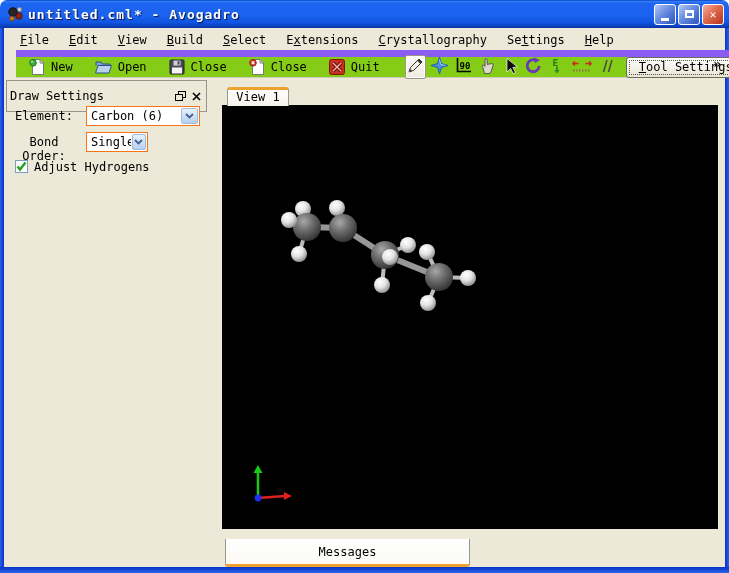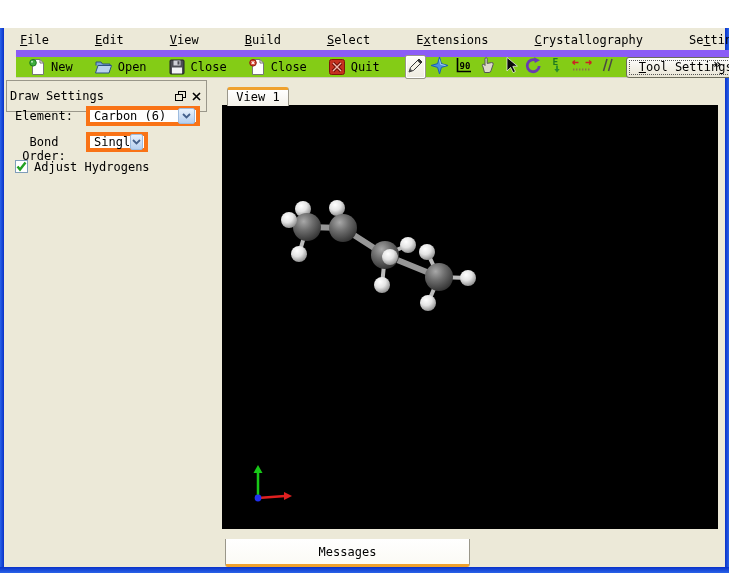--- a/index.html
+++ b/index.html
@@ -25,50 +25,50 @@
   .glyph-max { width:9px; height:8px; border:2px solid #fff; border-top-width:3px; }
 
   
   .frame-left  { position:absolute; left:0;   top:28px; width:4px;  height:539px; background:linear-gradient(90deg,#2a63e8,#0831c9); }
   .frame-right { position:absolute; left:725px;top:28px; width:4px;  height:539px; background:linear-gradient(90deg,#0831c9,#2a63e8); }
   .frame-bottom{ position:absolute; left:0;   top:567px; width:729px; height:6px;  background:linear-gradient(180deg,#0831c9,#2a63e8); }
   .client { position:absolute; left:4px; top:28px; width:721px; height:539px; background:#ece9d8; }
 
   
   .menubar { position:absolute; left:4px; top:29px; width:721px; height:21px;
-    display:flex; align-items:center; padding-left:6px; background:#ece9d8;gap:26px; }
+    display:flex; align-items:center; padding-left:6px; background:#ece9d8; }
   .menu-item { padding:3px 10px; white-space:nowrap; cursor:default; }
   .menu-item u { text-decoration:underline; }
 
   
   .toolbar { position:absolute; left:16px; top:50px; width:721px; height:28px;
     display:flex; align-items:center; background:#84cc16;
     border-top:7px solid #8b5cf6; border-bottom:1px solid #cfccbc; }
   .grip { width:5px; height:20px; margin:0 4px;
     background:repeating-linear-gradient(180deg,#b5b2a2 0 2px,transparent 2px 4px);
     background-size:2px 100%; background-repeat:no-repeat; background-position:center; }
   .tb-btn { display:flex; align-items:center; gap:5px; padding:2px 4px; margin-right:13px; cursor:default; }
   .tb-btn svg { display:block; }
-  .tool-btn { width:25px; height:24px; display:flex; align-items:flex-start; justify-content:center; margin-right:3px; border:1px solid transparent; }
+  .tool-btn { width:25px; height:24px; display:flex; align-items:center; justify-content:center; margin-right:3px; border:1px solid transparent; }
   .tool-btn.active { border:1px solid #9a978a; border-radius:2px;
     background:linear-gradient(180deg,#fdfcf8,#efecdf); box-shadow:inset 0 0 0 1px #fff; }
   .tool-settings-btn { margin-left:8px; padding:2px 12px 3px;
     border:1px solid #6c6c5c; border-radius:3px;
     background:linear-gradient(180deg,#fefefe,#e9e5d4);
     outline:1px dotted #555; outline-offset:-4px; white-space:nowrap; }
   .tool-settings-btn u { text-decoration:underline; }
   .overflow-chevron { position:absolute; right:8px; top:5px; font-weight:bold; font-size:13px; }
 
   
   .dock-header { position:absolute; left:6px; top:80px; width:201px; height:16px;
     border:1px solid #9a978a; display:flex; align-items:center; padding:15px 3px; background:#ece9d8; }
   .dock-title { flex:1 1 auto; font-size:12px; }
   .dock-btn { width:14px; height:12px; display:flex; align-items:center; justify-content:center; margin-left:2px; }
   .label-right { position:absolute; text-align:center; width:76px; left:6px; }
-  .combo { position:absolute; height:20px; background:#fff; border:4px solid #f97316; display:flex; align-items:center; }
+  .combo { position:absolute; height:20px; background:#fff; border:1px solid #f97316; display:flex; align-items:center; }
   .combo-text { flex:1 1 auto; padding:0 4px; white-space:nowrap; overflow:hidden; }
   .combo-arrow { width:17px; height:16px; margin:1px; border:1px solid #9ebcdf; border-radius:2px;
     background:linear-gradient(180deg,#e8f1fc 0%,#cfe0f5 50%,#b6cff0 100%);
     display:flex; align-items:center; justify-content:center; }
   .checkbox { position:absolute; left:15px; top:160px; width:13px; height:13px;
     background:#fff; border:1px solid #7f9db9; display:flex; align-items:center; justify-content:center; }
   .checkbox svg { display:block; }
   .check-label { position:absolute; left:34px; top:160px; white-space:nowrap; }
 
   
@@ -85,20 +85,40 @@
     background:linear-gradient(180deg,#ffffff,#fbfaf5);
     border:1px solid #9a978a; border-top:none;
     border-bottom:3px solid #efa12d; border-radius:0 0 3px 3px;
     display:flex; align-items:center; justify-content:center; font-size:12px; }
 </style>
 </head>
 <body>
 
 <div class="window">
 
+  <div class="titlebar">
+    <svg class="app-icon" viewBox="0 0 17 17">
+      <circle cx="6" cy="6" r="4.2" fill="#262626" stroke="#0c0c0c"></circle>
+      <circle cx="12" cy="10" r="3.2" fill="#8a2318" stroke="#551009"></circle>
+      <circle cx="5" cy="12.5" r="2.4" fill="#c8762a" stroke="#7a4210"></circle>
+      <circle cx="12.5" cy="3.5" r="2" fill="#dcd8cc" stroke="#888"></circle>
+    </svg>
+    <div class="title-text">untitled.cml* - Avogadro</div>
+    <div class="win-controls">
+      <div class="win-btn">
+          <div class="glyph-min"></div>
+        </div>
+      <div class="win-btn">
+          <div class="glyph-max"></div>
+        </div>
+      <div class="win-btn close">
+          <span>✕</span>
+        </div>
+    </div>
+  </div>
 
   <div class="frame-left"></div>
   <div class="frame-right"></div>
   <div class="frame-bottom"></div>
   <div class="client"></div>
 
   <div class="menubar" id="menubar">
       <div class="menu-item"><u>F</u>ile</div>
       <div class="menu-item"><u>E</u>dit</div>
       <div class="menu-item"><u>V</u>iew</div>

